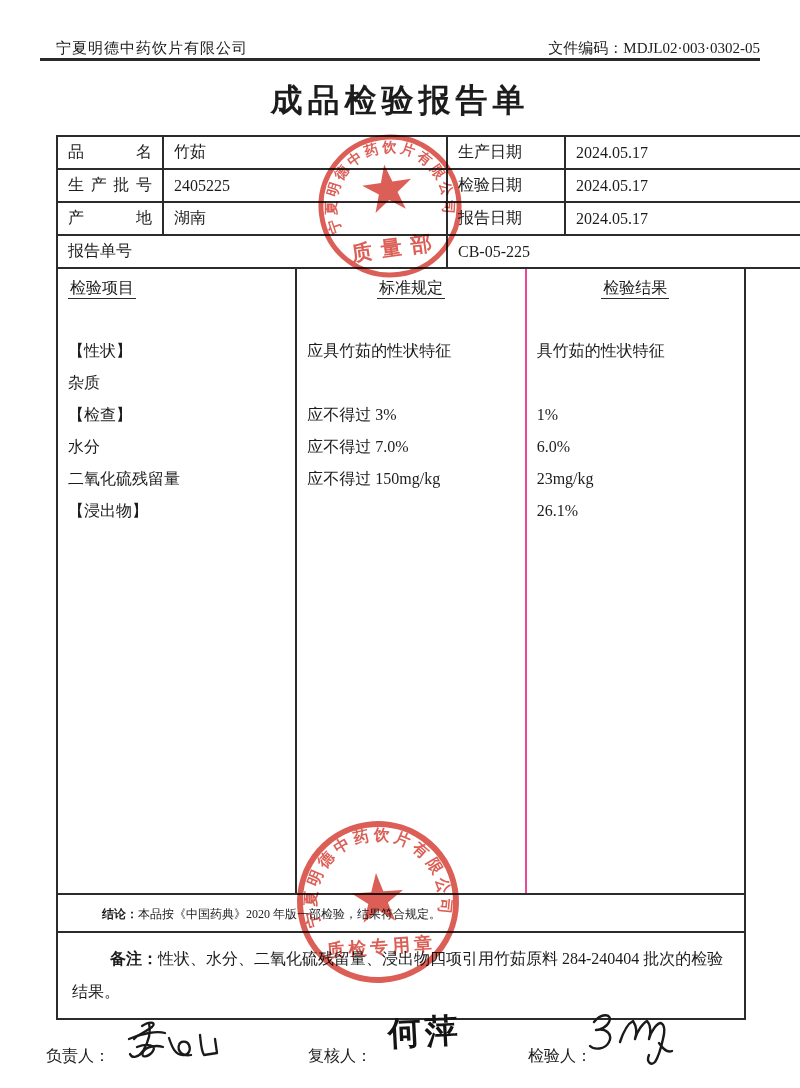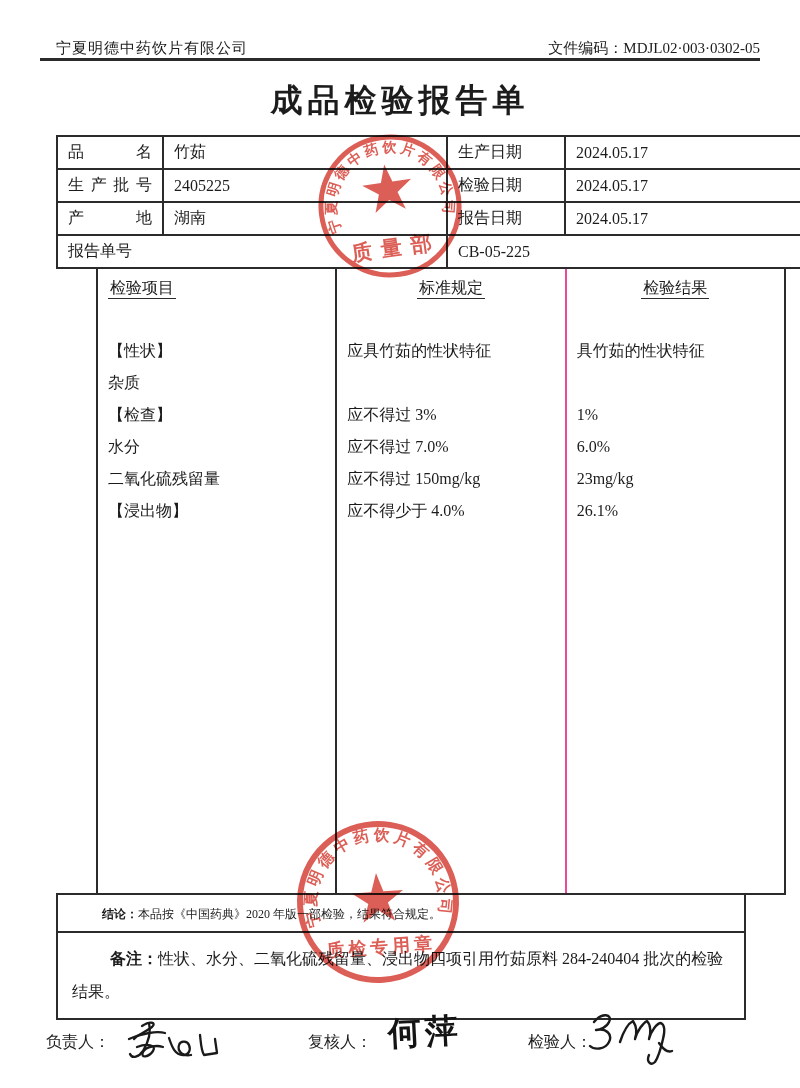--- a/index.html
+++ b/index.html
@@ -30,21 +30,21 @@
   }
   table.info th,table.info td{
     border:2px solid #2b2b2b;font-weight:normal;height:31px;
     padding:0 10px;text-align:left;vertical-align:middle;
   }
   table.info th.spread{text-align:justify;text-align-last:justify;}
   .w1{width:84px;} .w2{width:262px;border-radius:8px;} .w3{width:96px;} .w4{width:248px;}
   
   .main{
     width:690px;height:628px;border:2px solid #2b2b2b;margin-top:-2px;
-    display:flex;box-sizing:border-box;font-size:16px;margin-left:40px;
+    display:flex;box-sizing:border-box;font-size:16px;
   }
   .main .col{box-sizing:border-box;padding-top:8px;}
   .main .c1{width:240px;border-right:2px solid #2b2b2b;}
   .main .c2{width:230px;border-right:2px solid #ec4899;}
   .main .c3{width:218px;}
   .col-head{height:28px;line-height:22px;margin-bottom:30px;}
   .c1 .col-head{padding-left:10px;}
   .c2 .col-head,.c3 .col-head{text-align:center;}
   .uhead{border-bottom:1px solid #2b2b2b;padding:0 2px 2px 2px;}
   .line{height:32px;line-height:32px;padding-left:10px;white-space:nowrap;}
@@ -54,21 +54,21 @@
     min-height:38px;line-height:34px;padding:2px 10px 0 44px;font-size:12px;
   }
   .remark{
     width:690px;box-sizing:border-box;border:2px solid #2b2b2b;margin-top:-2px;
     min-height:66px;line-height:33px;padding:1px 8px 2px 6px;font-size:16px;
   }
   .remark p{margin:8px;text-indent:38px;}
   .conc b,.remark b{font-weight:bold;}
   
   .sig-row{position:absolute;left:0;top:1022px;width:800px;height:60px;font-size:16px;}
-  .sig-label{position:absolute;top:10px;}
+  .sig-label{position:absolute;top:24px;}
   .lab1{left:46px;} .lab2{left:308px;} .lab3{left:528px;}
   .sig-img{position:absolute;}
   .sig1{left:112px;top:-6px;}
   .sig2{left:388px;top:-12px;font-size:33px;font-weight:600;
         transform:rotate(-3deg);letter-spacing:4px;color:#141414;}
   .sig3{left:582px;top:-16px;}
   
   .stamp{position:absolute;mix-blend-mode:multiply;opacity:.88;pointer-events:none;}
   .stamp-top{left:315px;top:131px;transform:rotate(-8deg);}
   .stamp-bottom{left:293px;top:817px;transform:rotate(-4deg);}
@@ -126,21 +126,20 @@
     </div>
     <div class="col c2">
       <div class="col-head">
         <span class="uhead">标准规定</span>
       </div>
       <div class="line">应具竹茹的性状特征</div>
       <div class="line"></div>
       <div class="line">应不得过 3%</div>
       <div class="line">应不得过 7.0%</div>
       <div class="line">应不得过 150mg/kg</div>
-      <div class="line">应不得少于 4.0%</div>
     </div>
     <div class="col c3">
       <div class="col-head">
         <span class="uhead">检验结果</span>
       </div>
       <div class="line">具竹茹的性状特征</div>
       <div class="line"></div>
       <div class="line">1%</div>
       <div class="line">6.0%</div>
       <div class="line">23mg/kg</div>

